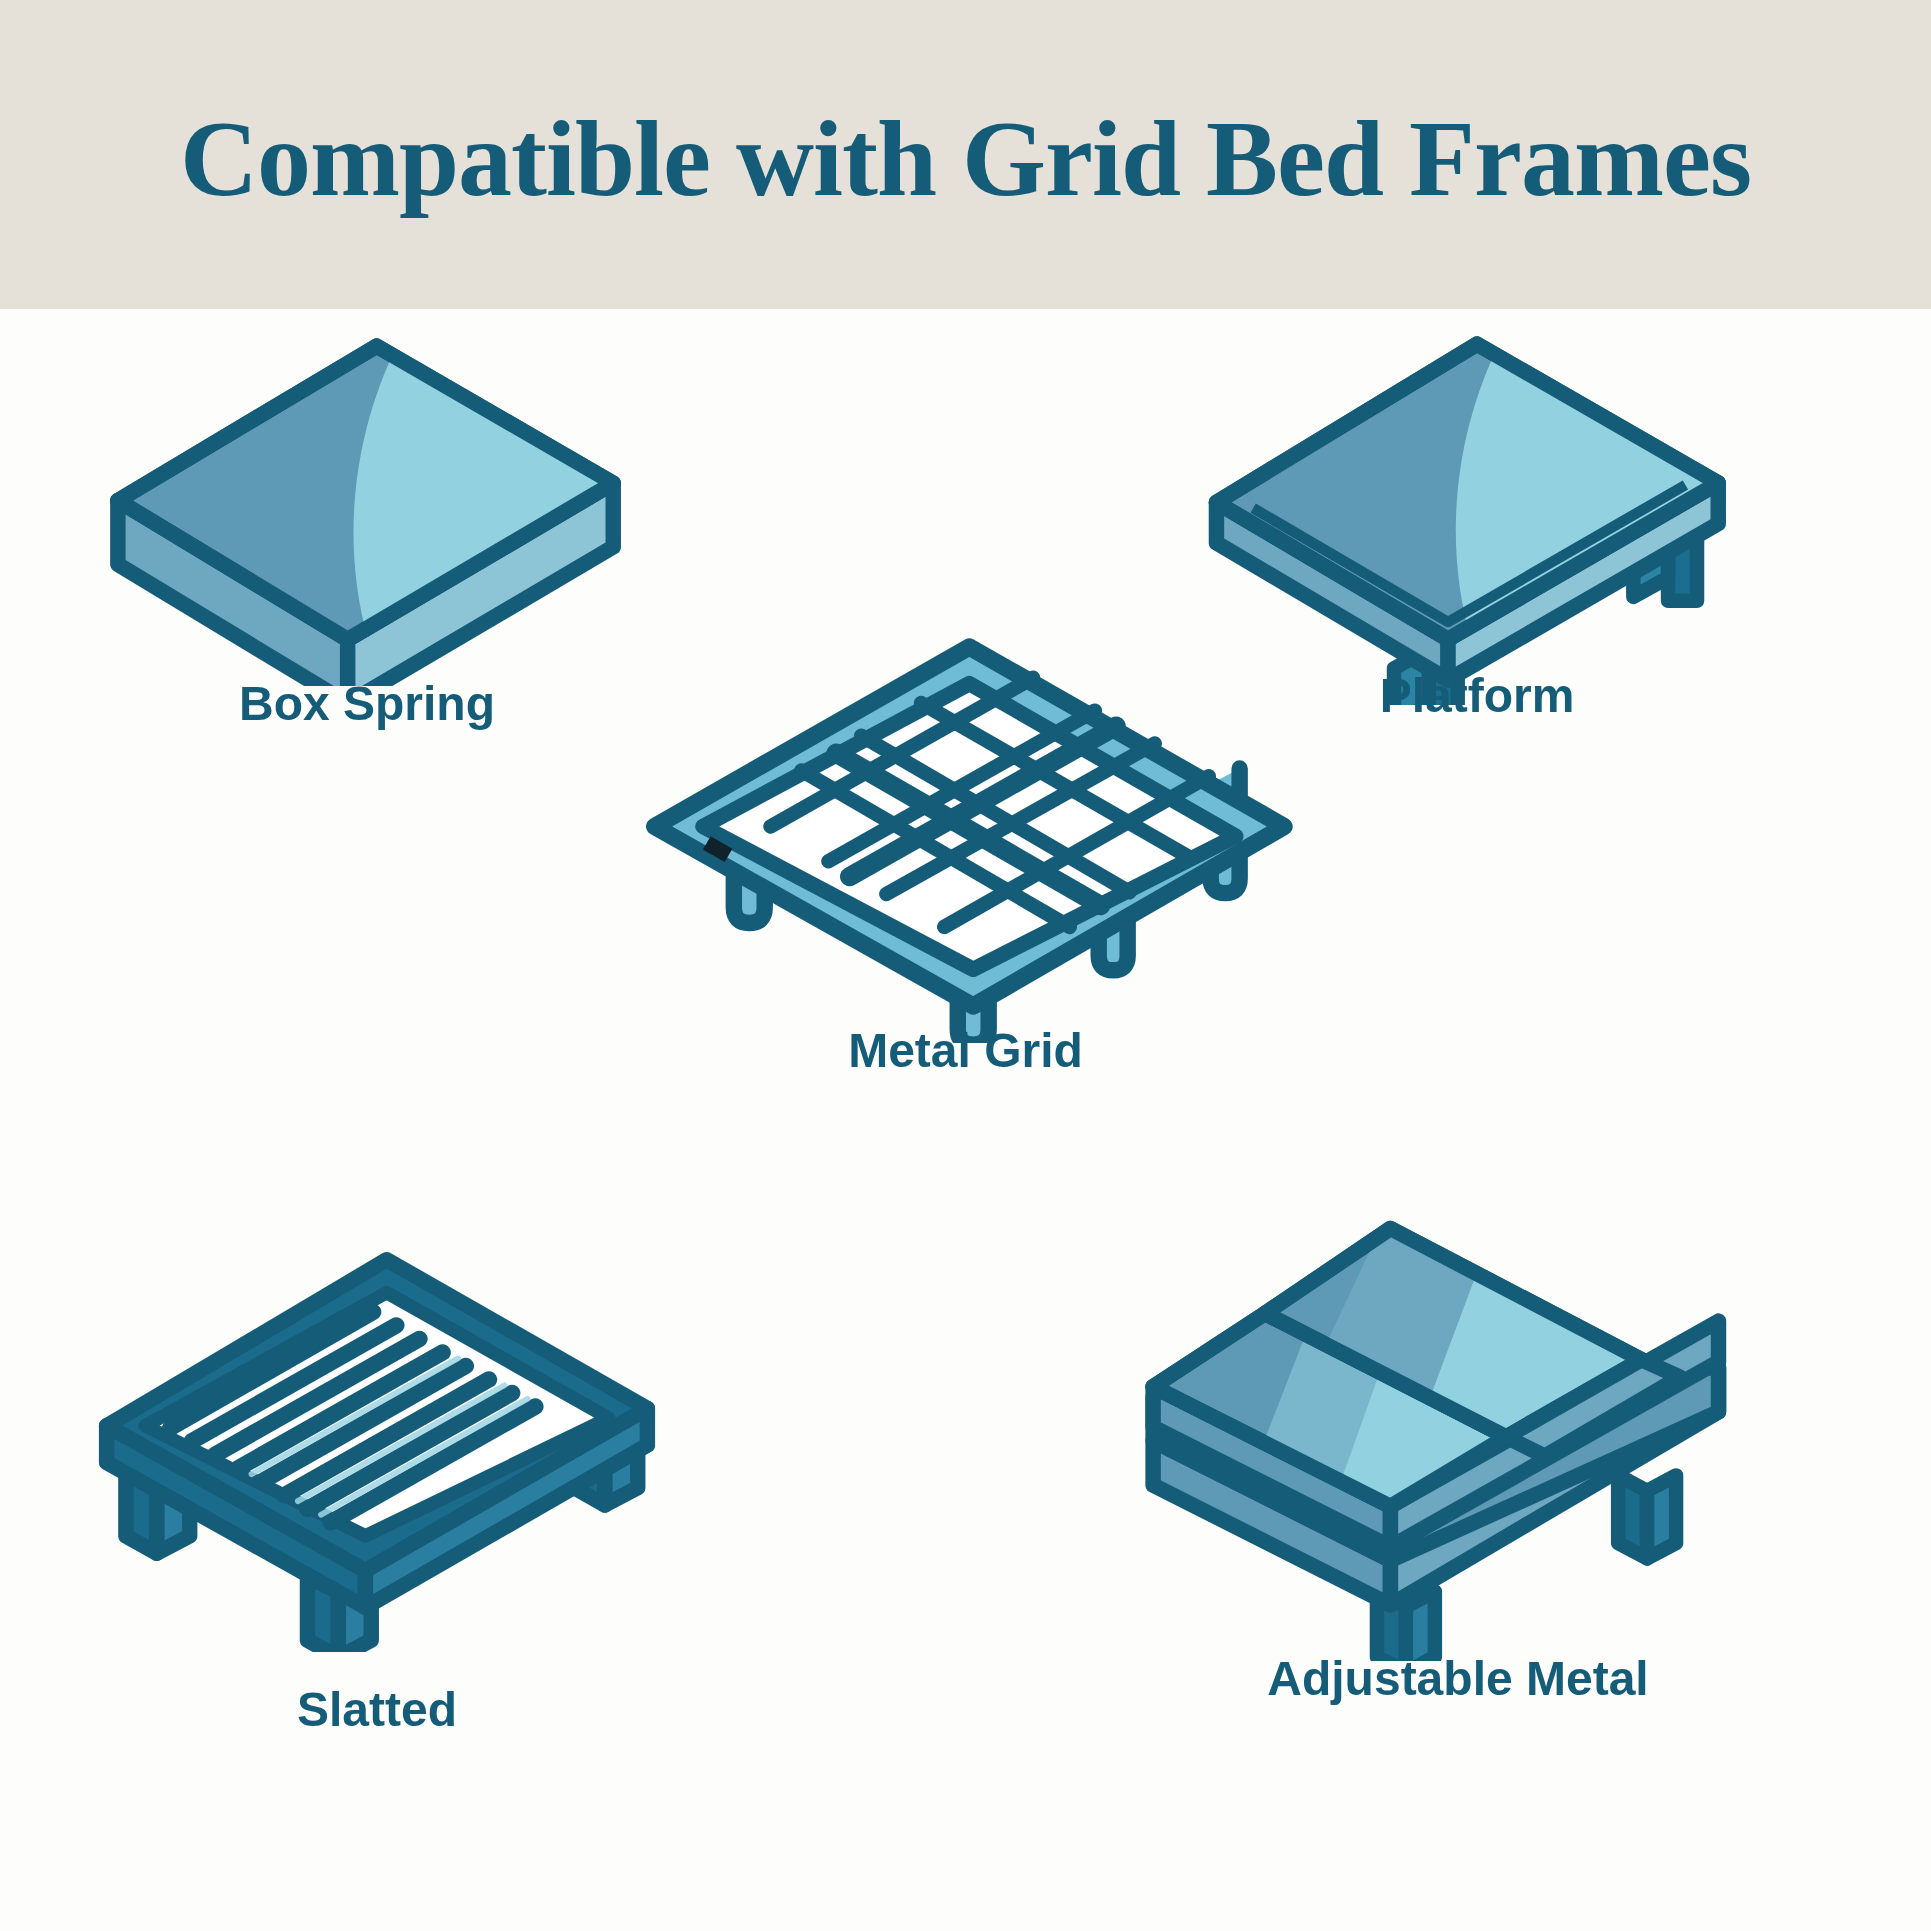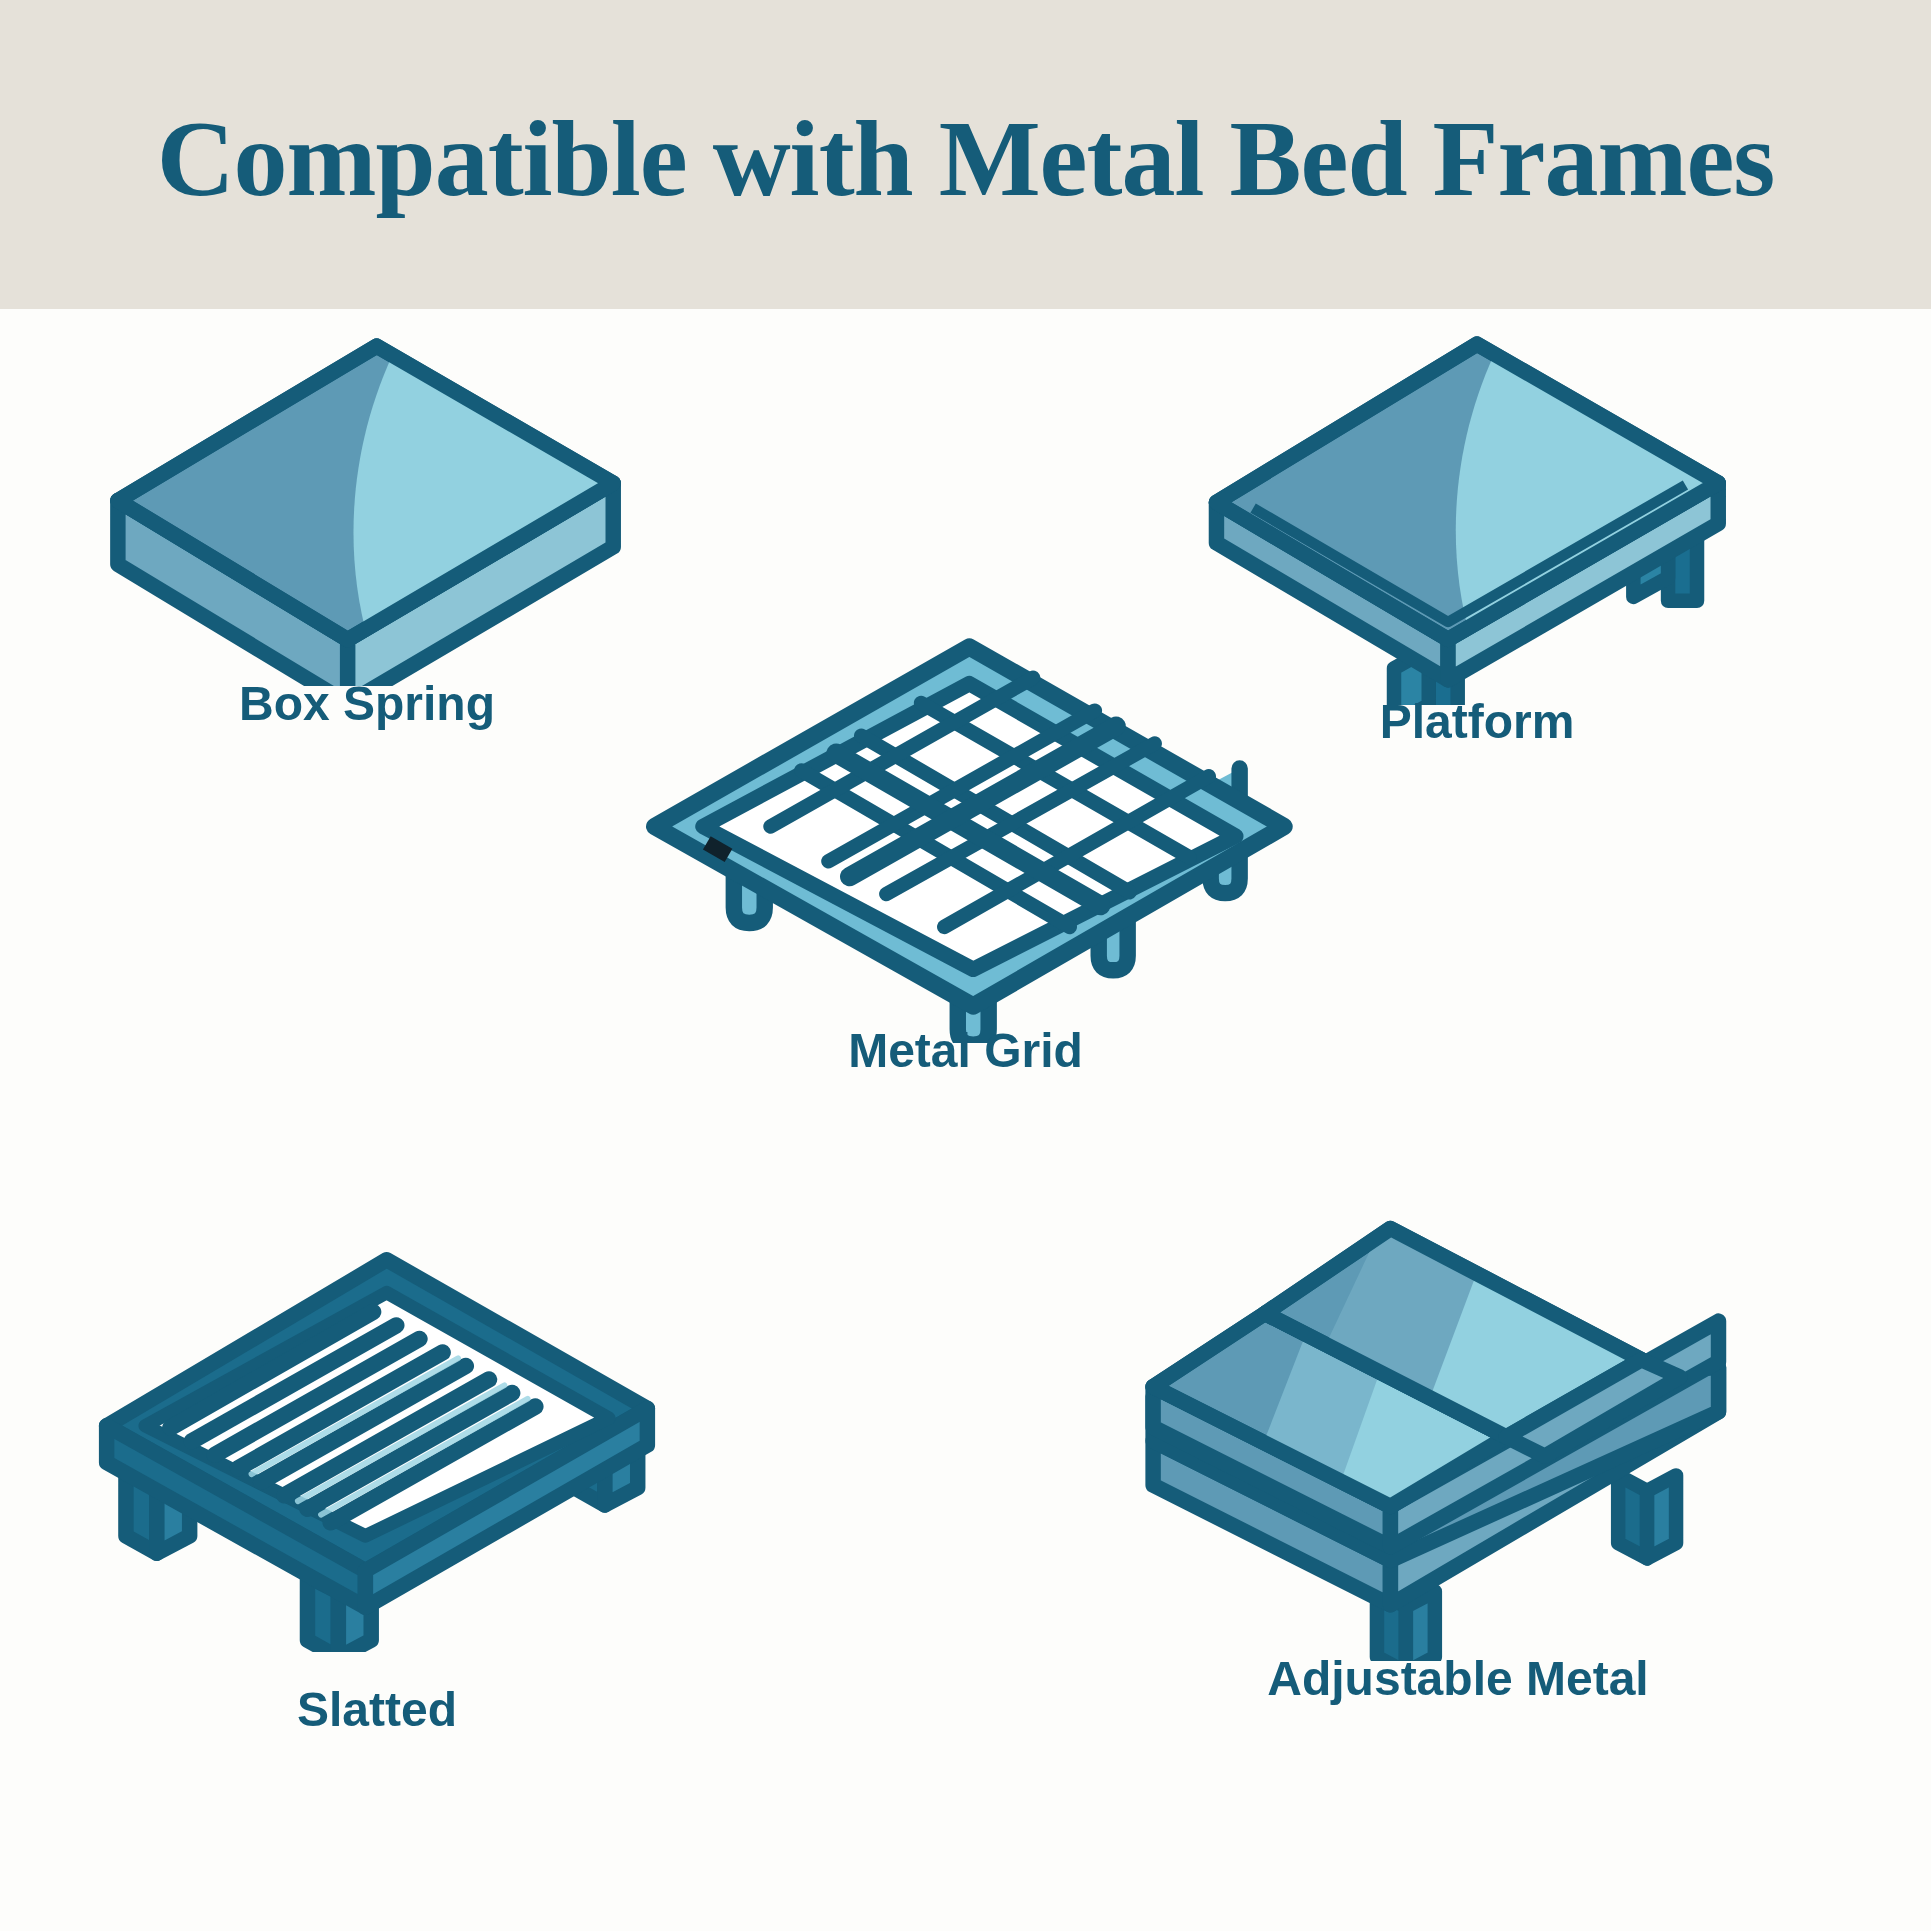--- a/index.html
+++ b/index.html
@@ -65,32 +65,32 @@
   }
 
   
   #cell-box-spring   { left: 58px;   top: 319px;  width: 618px; height: 463px; }
   #cell-platform     { left: 1139px; top: 319px;  width: 676px; height: 463px; }
   #cell-metal-grid   { left: 618px;  top: 637px;  width: 695px; height: 463px; }
   #cell-slatted      { left: 68px;   top: 1246px; width: 618px; height: 454px; }
   #cell-adjustable   { left: 1101px; top: 1207px; width: 714px; height: 492px; }
 
   #cell-box-spring .cell-label   { top: 357px; }
-  #cell-platform .cell-label     { top: 375px; }
+  #cell-platform .cell-label     { top: 349px; }
   #cell-metal-grid .cell-label   { top: 386px; }
   #cell-slatted .cell-label      { top: 406px; margin-top: 30px; }
   #cell-adjustable .cell-label   { top: 444px; }
 </style>
 </head>
 <body>
 
 <div id="infographic">
 
   <div class="header-band">
-    <div class="header-title">Compatible with Metal Bed Frames</div>
+    <div class="header-title">Compatible with Grid Bed Frames</div>
   </div>
 
   <div class="cell" id="cell-box-spring">
     <svg class="art" width="618" height="367" viewBox="0 0 640 380">
       <defs>
         <clipPath id="bs-top-clip">
           <polygon points="330,28 575,170 300,332 62,188"></polygon>
         </clipPath>
       </defs>
 

